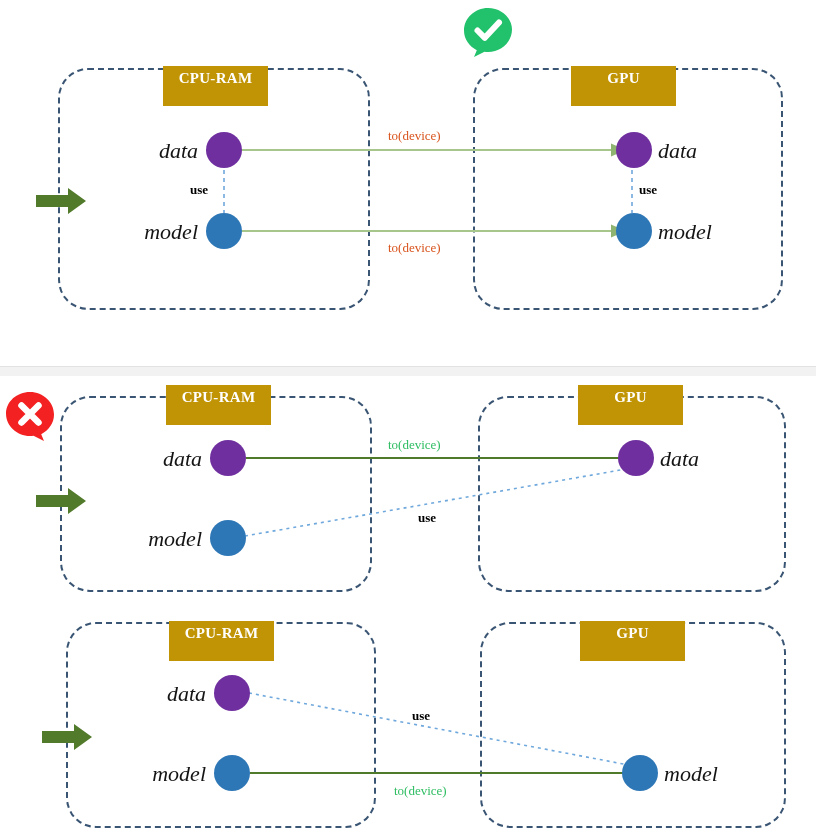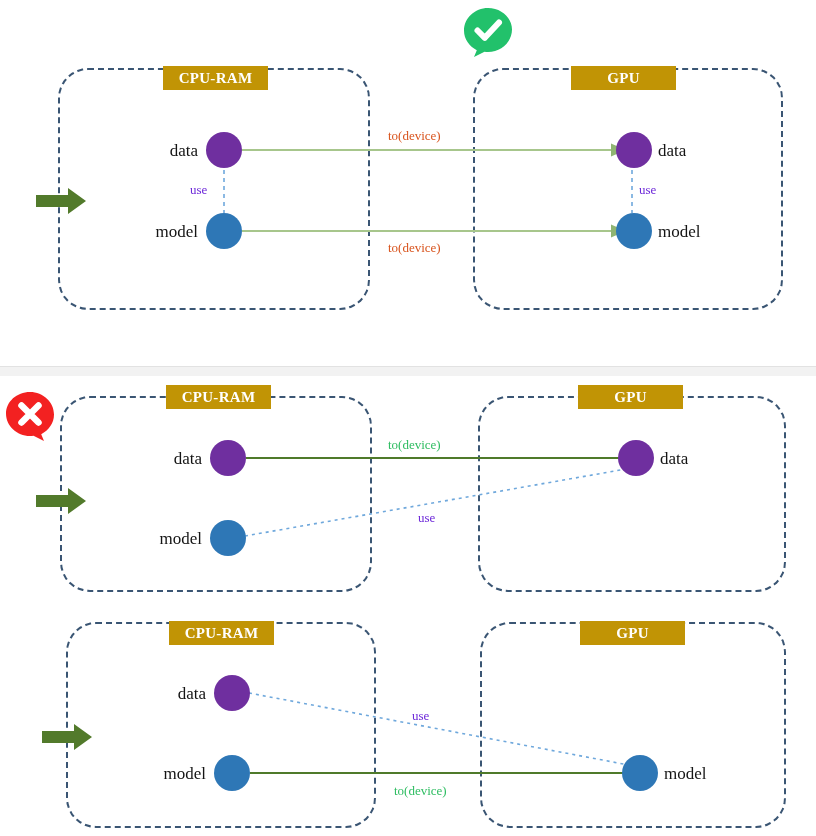--- a/index.html
+++ b/index.html
@@ -26,46 +26,46 @@
   
   .zone-label{
     position:absolute;
     background:#c19405;
     color:#ffffff;
     font-weight:bold;
     font-size:15px;
     letter-spacing:.3px;
     text-align:center;
     line-height:24px;
-    height:24px;
+    height:40px;
     white-space:nowrap;
     z-index:6;
     font-family:"Liberation Serif","DejaVu Serif",serif;
   }
   
   .node{
     position:absolute;
     width:36px;height:36px;border-radius:50%;
     z-index:5;
   }
   .node.data{background:#6f2f9f;}
   .node.model{background:#2e77b6;}
   .node-label{
     position:absolute;
-    font-size:17px;color:#141414;white-space:nowrap;
-    z-index:5;line-height:20px;
+    font-size:22px;color:#141414;white-space:nowrap;
+    z-index:5;line-height:20px;font-style:italic;
   }
   .node-label.left{text-align:right;}
   .node-label.right{text-align:left;}
 
   
   .edge-label{position:absolute;font-size:13px;white-space:nowrap;z-index:6;line-height:18px;}
   .lbl-orange{color:#d9551f;}
   .lbl-green{color:#2fbd62;}
-  .lbl-blue{color:#6d28d9;}
+  .lbl-blue{color:#000000;font-weight:bold;}
 
   svg.layer{position:absolute;left:0;top:0;overflow:visible;z-index:3;}
 
   
   .bubble{position:absolute;width:52px;height:52px;z-index:8;}
   .bubble svg{display:block;}
   
   .green-arrow{position:absolute;z-index:7;}
 </style>
 </head>

